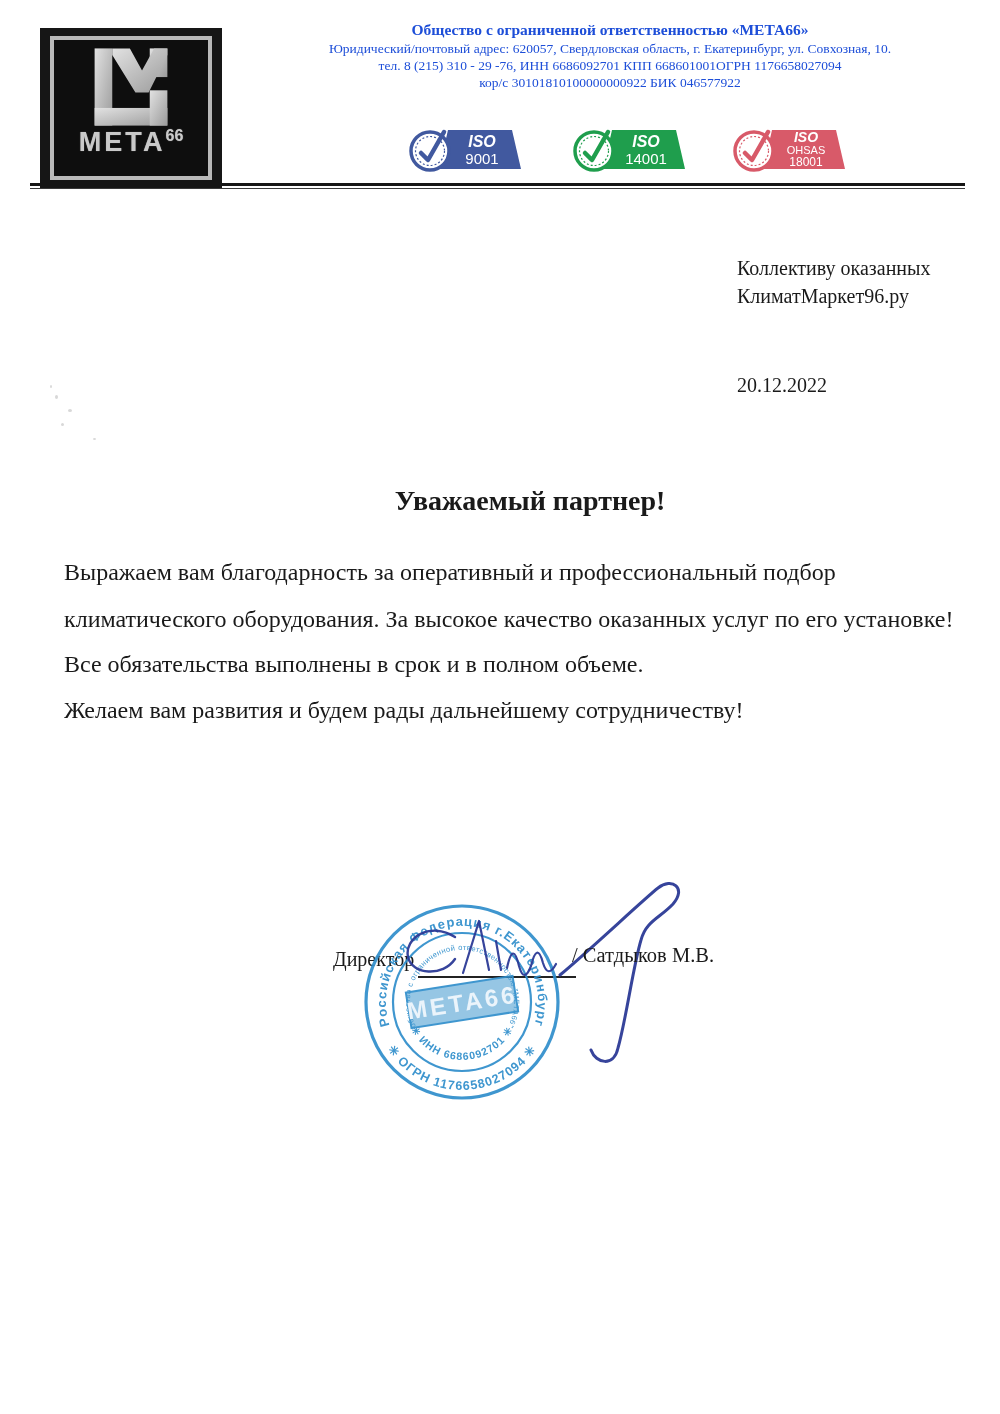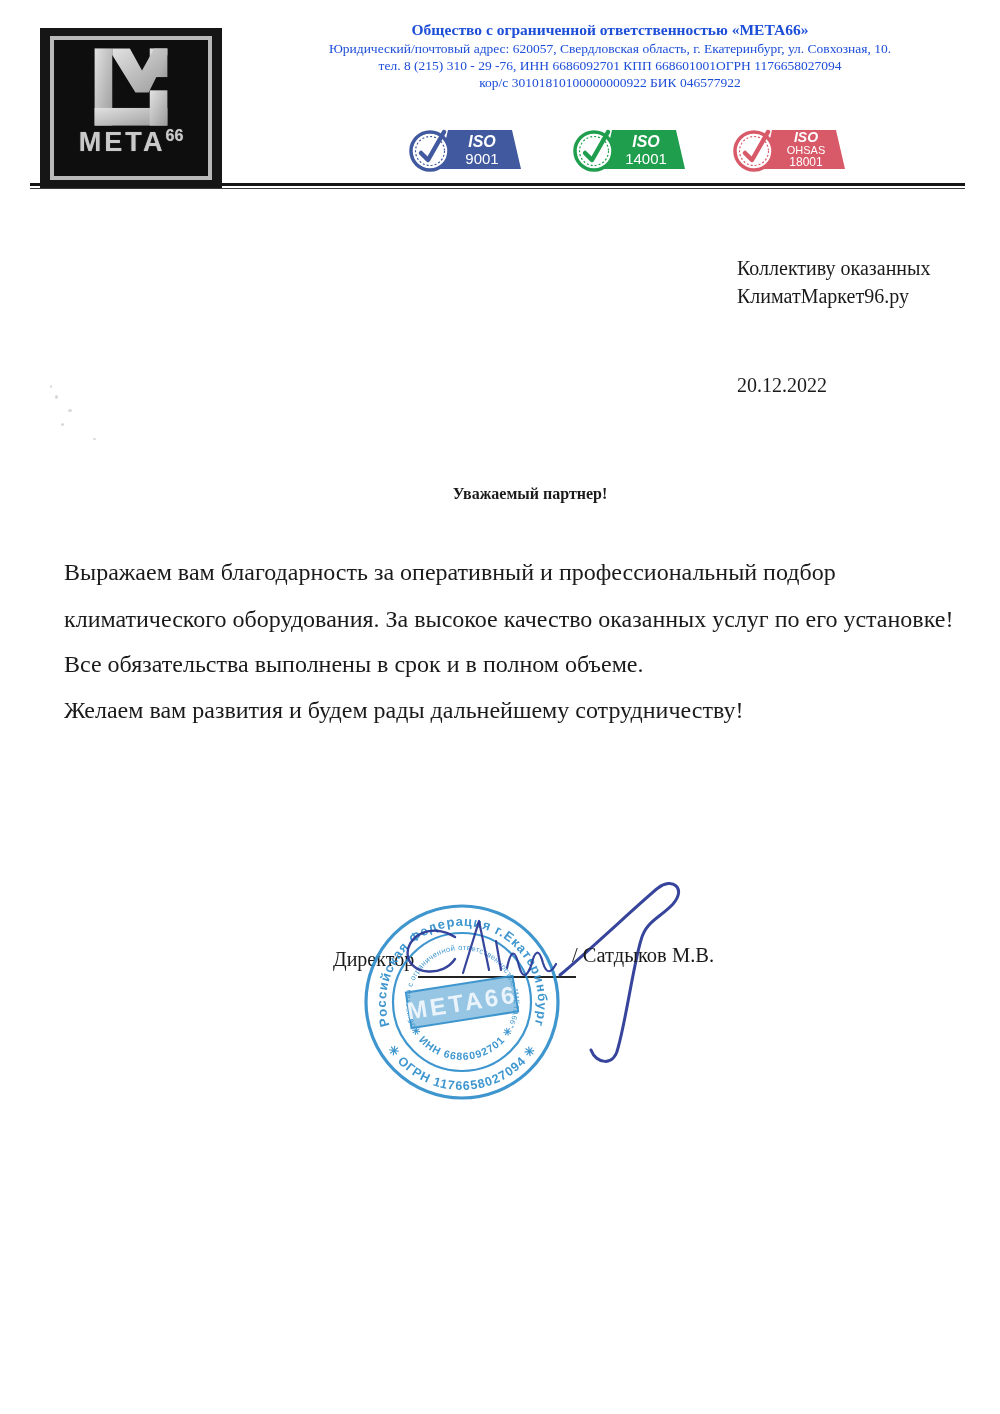--- a/index.html
+++ b/index.html
@@ -34,21 +34,21 @@
     position:absolute;left:30px;top:183px;width:935px;height:2px;
     border-top:3px solid #161616;border-bottom:1.5px solid #3a3a3a;z-index:1;
   }
   
   .badges{position:absolute;left:0;top:126px;width:961px;height:50px;}
   .badge{position:absolute;top:0;width:118px;height:50px;}
   
   .recipient{position:absolute;left:737px;top:254px;font-size:20px;line-height:28px;}
   .date{position:absolute;left:737px;top:336px;font-size:20px;margin-top:38px;}
   .title{position:absolute;left:60px;top:485px;width:940px;text-align:center;
-         font-weight:bold;font-size:16px;}
+         font-weight:bold;font-size:28px;}
   .bodyline{position:absolute;left:64px;width:940px;text-align:left;font-size:24px;}
   .l1{top:559px;} .l2{top:606px;} .l3{top:651px;} .l4{top:697px;}
   
   .role{position:absolute;left:333px;top:948px;font-size:20px;z-index:1;}
   .sign-line{position:absolute;left:418px;top:976px;width:158px;height:1.6px;
              background:#232323;z-index:1;}
   .sig-name{position:absolute;left:572px;top:944px;font-size:20.5px;z-index:4;}
   .stamp{position:absolute;left:352px;top:892px;z-index:2;opacity:.92;}
   .signature{position:absolute;left:330px;top:855px;z-index:3;}
   

